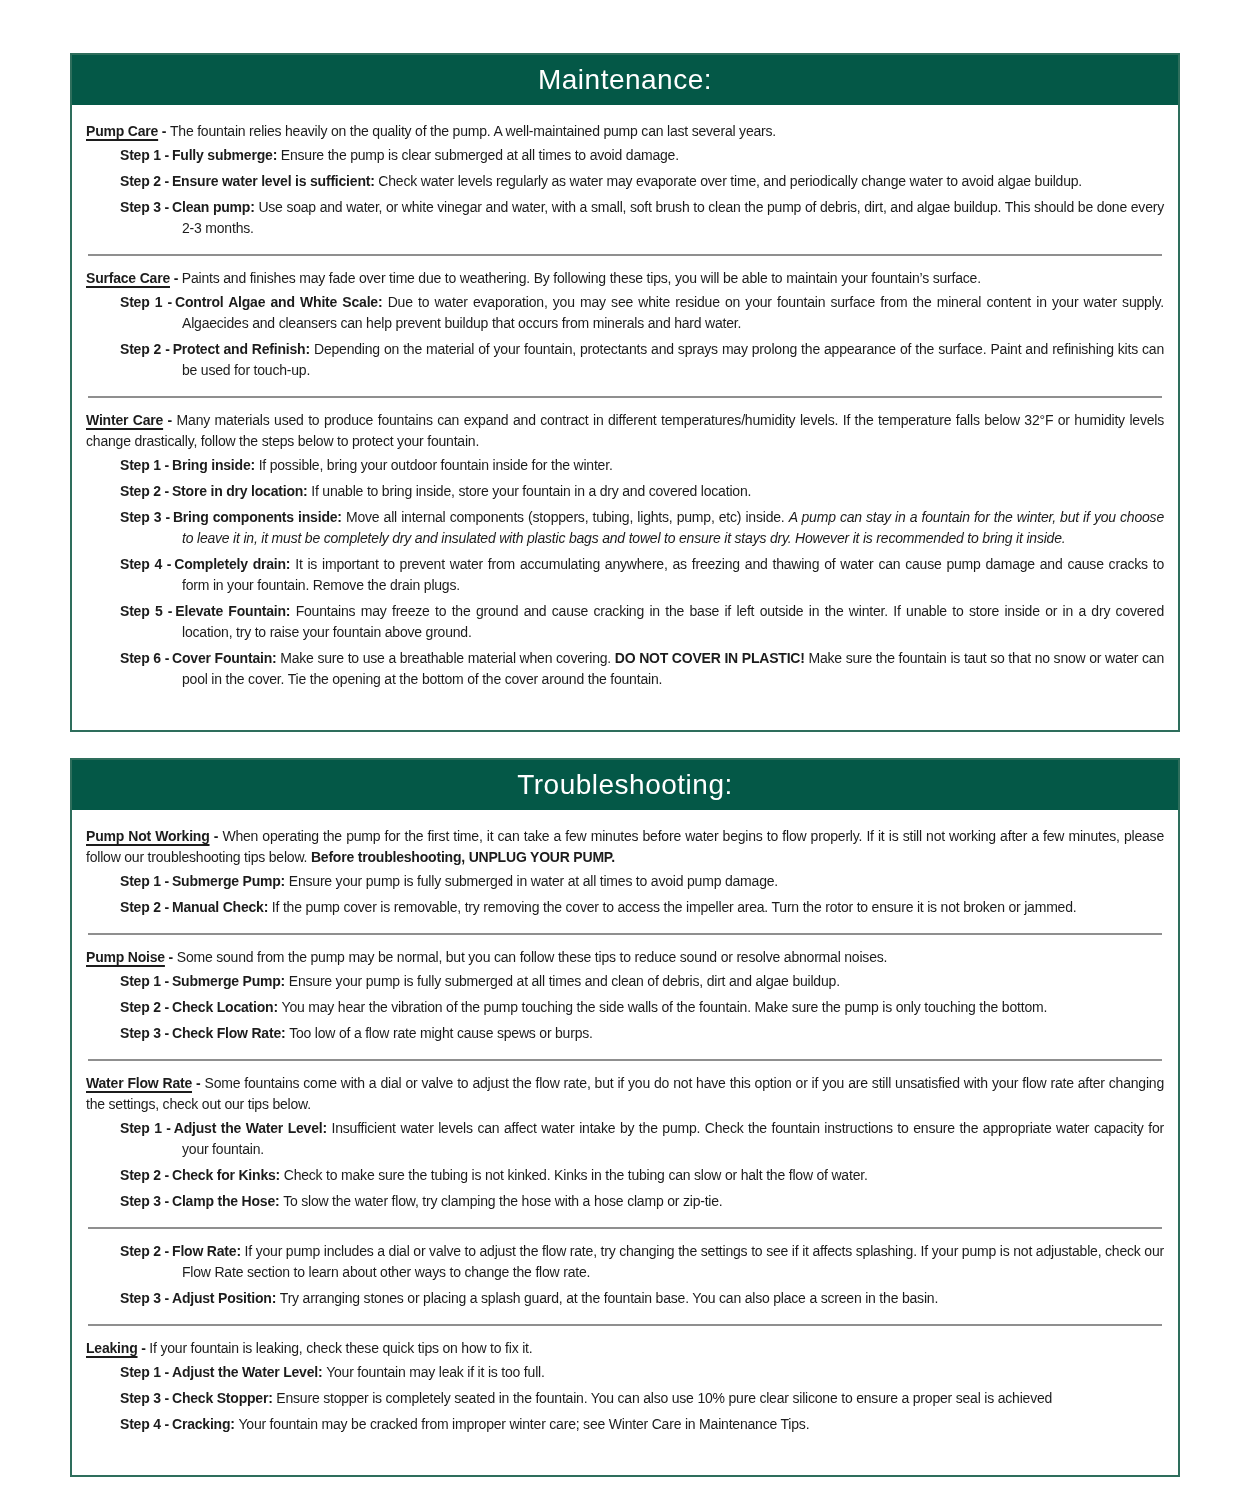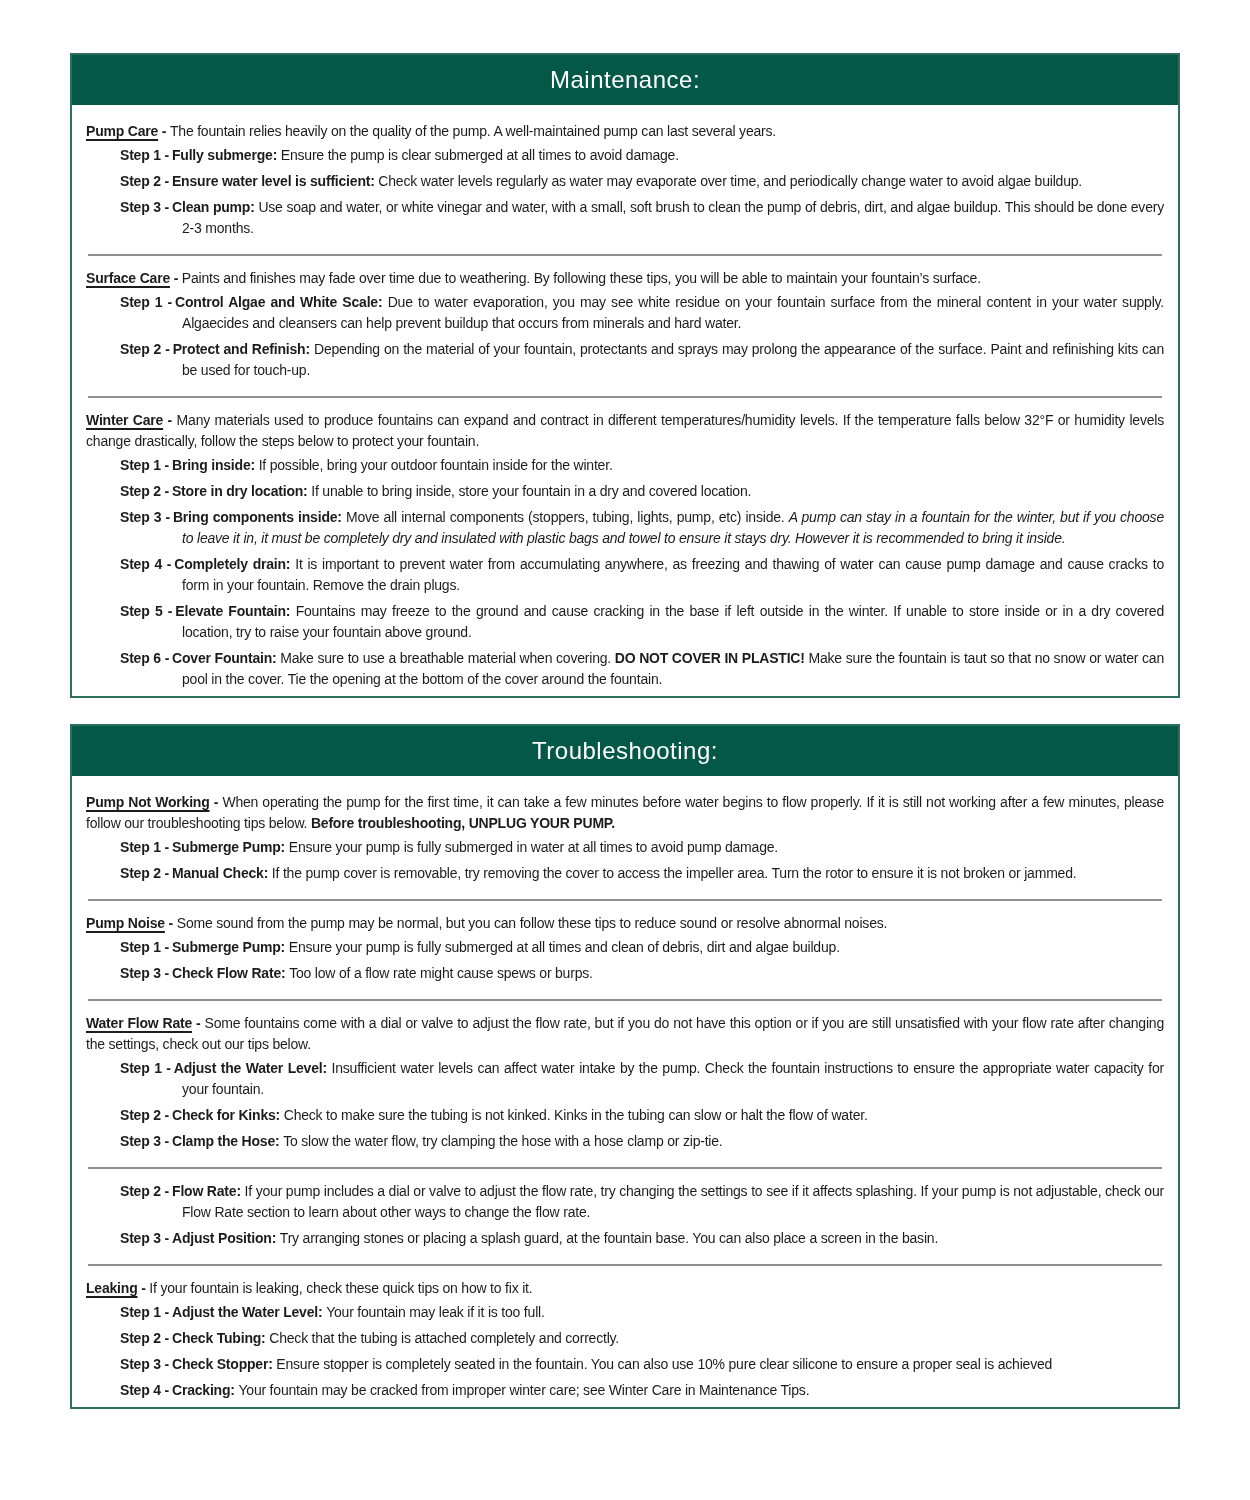--- a/index.html
+++ b/index.html
@@ -23,26 +23,26 @@
     background:#ffffff;
   }
   .panel + .panel{margin-top:26px;}
   .panel-header{
     background:var(--header-bg);
     height:50px;
     display:flex;align-items:center;justify-content:center;
   }
   .panel-title{
     color:var(--header-text);
-    font-size:24px;
+    font-size:28px;
     font-weight:400;
     letter-spacing:0.5px;
   }
   .panel-body{
-    padding:14px 14px 0 14px;
+    padding:14px 14px 34px 14px;
   }
   .section{padding:2px 0 4px 0;}
   .intro{
     font-size:14px;line-height:21px;
     text-align:justify;
     letter-spacing:-0.2px;
     margin-bottom:3px;
   }
   .heading{
     font-weight:700;
@@ -120,20 +120,21 @@
           <div class="steps">
             <p class="step"><span class="b step-num">Step 1 -</span><span class="b step-label">Submerge Pump: </span><span class="">Ensure your pump is fully submerged in water at all times to avoid pump damage.</span></p>
             <p class="step"><span class="b step-num">Step 2 -</span><span class="b step-label">Manual Check: </span><span class="">If the pump cover is removable, try removing the cover to access the impeller area. Turn the rotor to ensure it is not broken or jammed.</span></p>
           </div>
         </div>
         <div class="divider"></div>
         <div class="section">
           <p class="intro"><span class="heading">Pump Noise</span><span class="dash"> - </span><span class="">Some sound from the pump may be normal, but you can follow these tips to reduce sound or resolve abnormal noises.</span></p>
           <div class="steps">
             <p class="step"><span class="b step-num">Step 1 -</span><span class="b step-label">Submerge Pump: </span><span class="">Ensure your pump is fully submerged at all times and clean of debris, dirt and algae buildup.</span></p>
+            <p class="step"><span class="b step-num">Step 2 -</span><span class="b step-label">Check Location: </span><span class="">You may hear the vibration of the pump touching the side walls of the fountain. Make sure the pump is only touching the bottom.</span></p>
             <p class="step"><span class="b step-num">Step 3 -</span><span class="b step-label">Check Flow Rate: </span><span class="">Too low of a flow rate might cause spews or burps.</span></p>
           </div>
         </div>
         <div class="divider"></div>
         <div class="section">
           <p class="intro"><span class="heading">Water Flow Rate</span><span class="dash"> - </span><span class="">Some fountains come with a dial or valve to adjust the flow rate, but if you do not have this option or if you are still unsatisfied with your flow rate after changing the settings, check out our tips below.</span></p>
           <div class="steps">
             <p class="step"><span class="b step-num">Step 1 -</span><span class="b step-label">Adjust the Water Level: </span><span class="">Insufficient water levels can affect water intake by the pump. Check the fountain instructions to ensure the appropriate water capacity for your fountain.</span></p>
             <p class="step"><span class="b step-num">Step 2 -</span><span class="b step-label">Check for Kinks: </span><span class="">Check to make sure the tubing is not kinked. Kinks in the tubing can slow or halt the flow of water.</span></p>
             <p class="step"><span class="b step-num">Step 3 -</span><span class="b step-label">Clamp the Hose: </span><span class="">To slow the water flow, try clamping the hose with a hose clamp or zip-tie.</span></p>
@@ -144,21 +145,20 @@
           <div class="steps">
             <p class="step"><span class="b step-num">Step 2 -</span><span class="b step-label">Flow Rate: </span><span class="">If your pump includes a dial or valve to adjust the flow rate, try changing the settings to see if it affects splashing. If your pump is not adjustable, check our Flow Rate section to learn about other ways to change the flow rate.</span></p>
             <p class="step"><span class="b step-num">Step 3 -</span><span class="b step-label">Adjust Position: </span><span class="">Try arranging stones or placing a splash guard, at the fountain base. You can also place a screen in the basin.</span></p>
           </div>
         </div>
         <div class="divider"></div>
         <div class="section">
           <p class="intro"><span class="heading">Leaking</span><span class="dash"> - </span><span class="">If your fountain is leaking, check these quick tips on how to fix it.</span></p>
           <div class="steps">
             <p class="step"><span class="b step-num">Step 1 -</span><span class="b step-label">Adjust the Water Level: </span><span class="">Your fountain may leak if it is too full.</span></p>
-            <p class="step"><span class="b step-num">Step 2 -</span><span class="b step-label">Check Tubing: </span><span class="">Check that the tubing is attached completely and correctly.</span></p>
             <p class="step"><span class="b step-num">Step 3 -</span><span class="b step-label">Check Stopper: </span><span class="">Ensure stopper is completely seated in the fountain. You can also use 10% pure clear silicone to ensure a proper seal is achieved</span></p>
             <p class="step"><span class="b step-num">Step 4 -</span><span class="b step-label">Cracking: </span><span class="">Your fountain may be cracked from improper winter care; see Winter Care in Maintenance Tips.</span></p>
           </div>
         </div>
       </div>
   </section>
 
 </div>
 
 </body></html>

